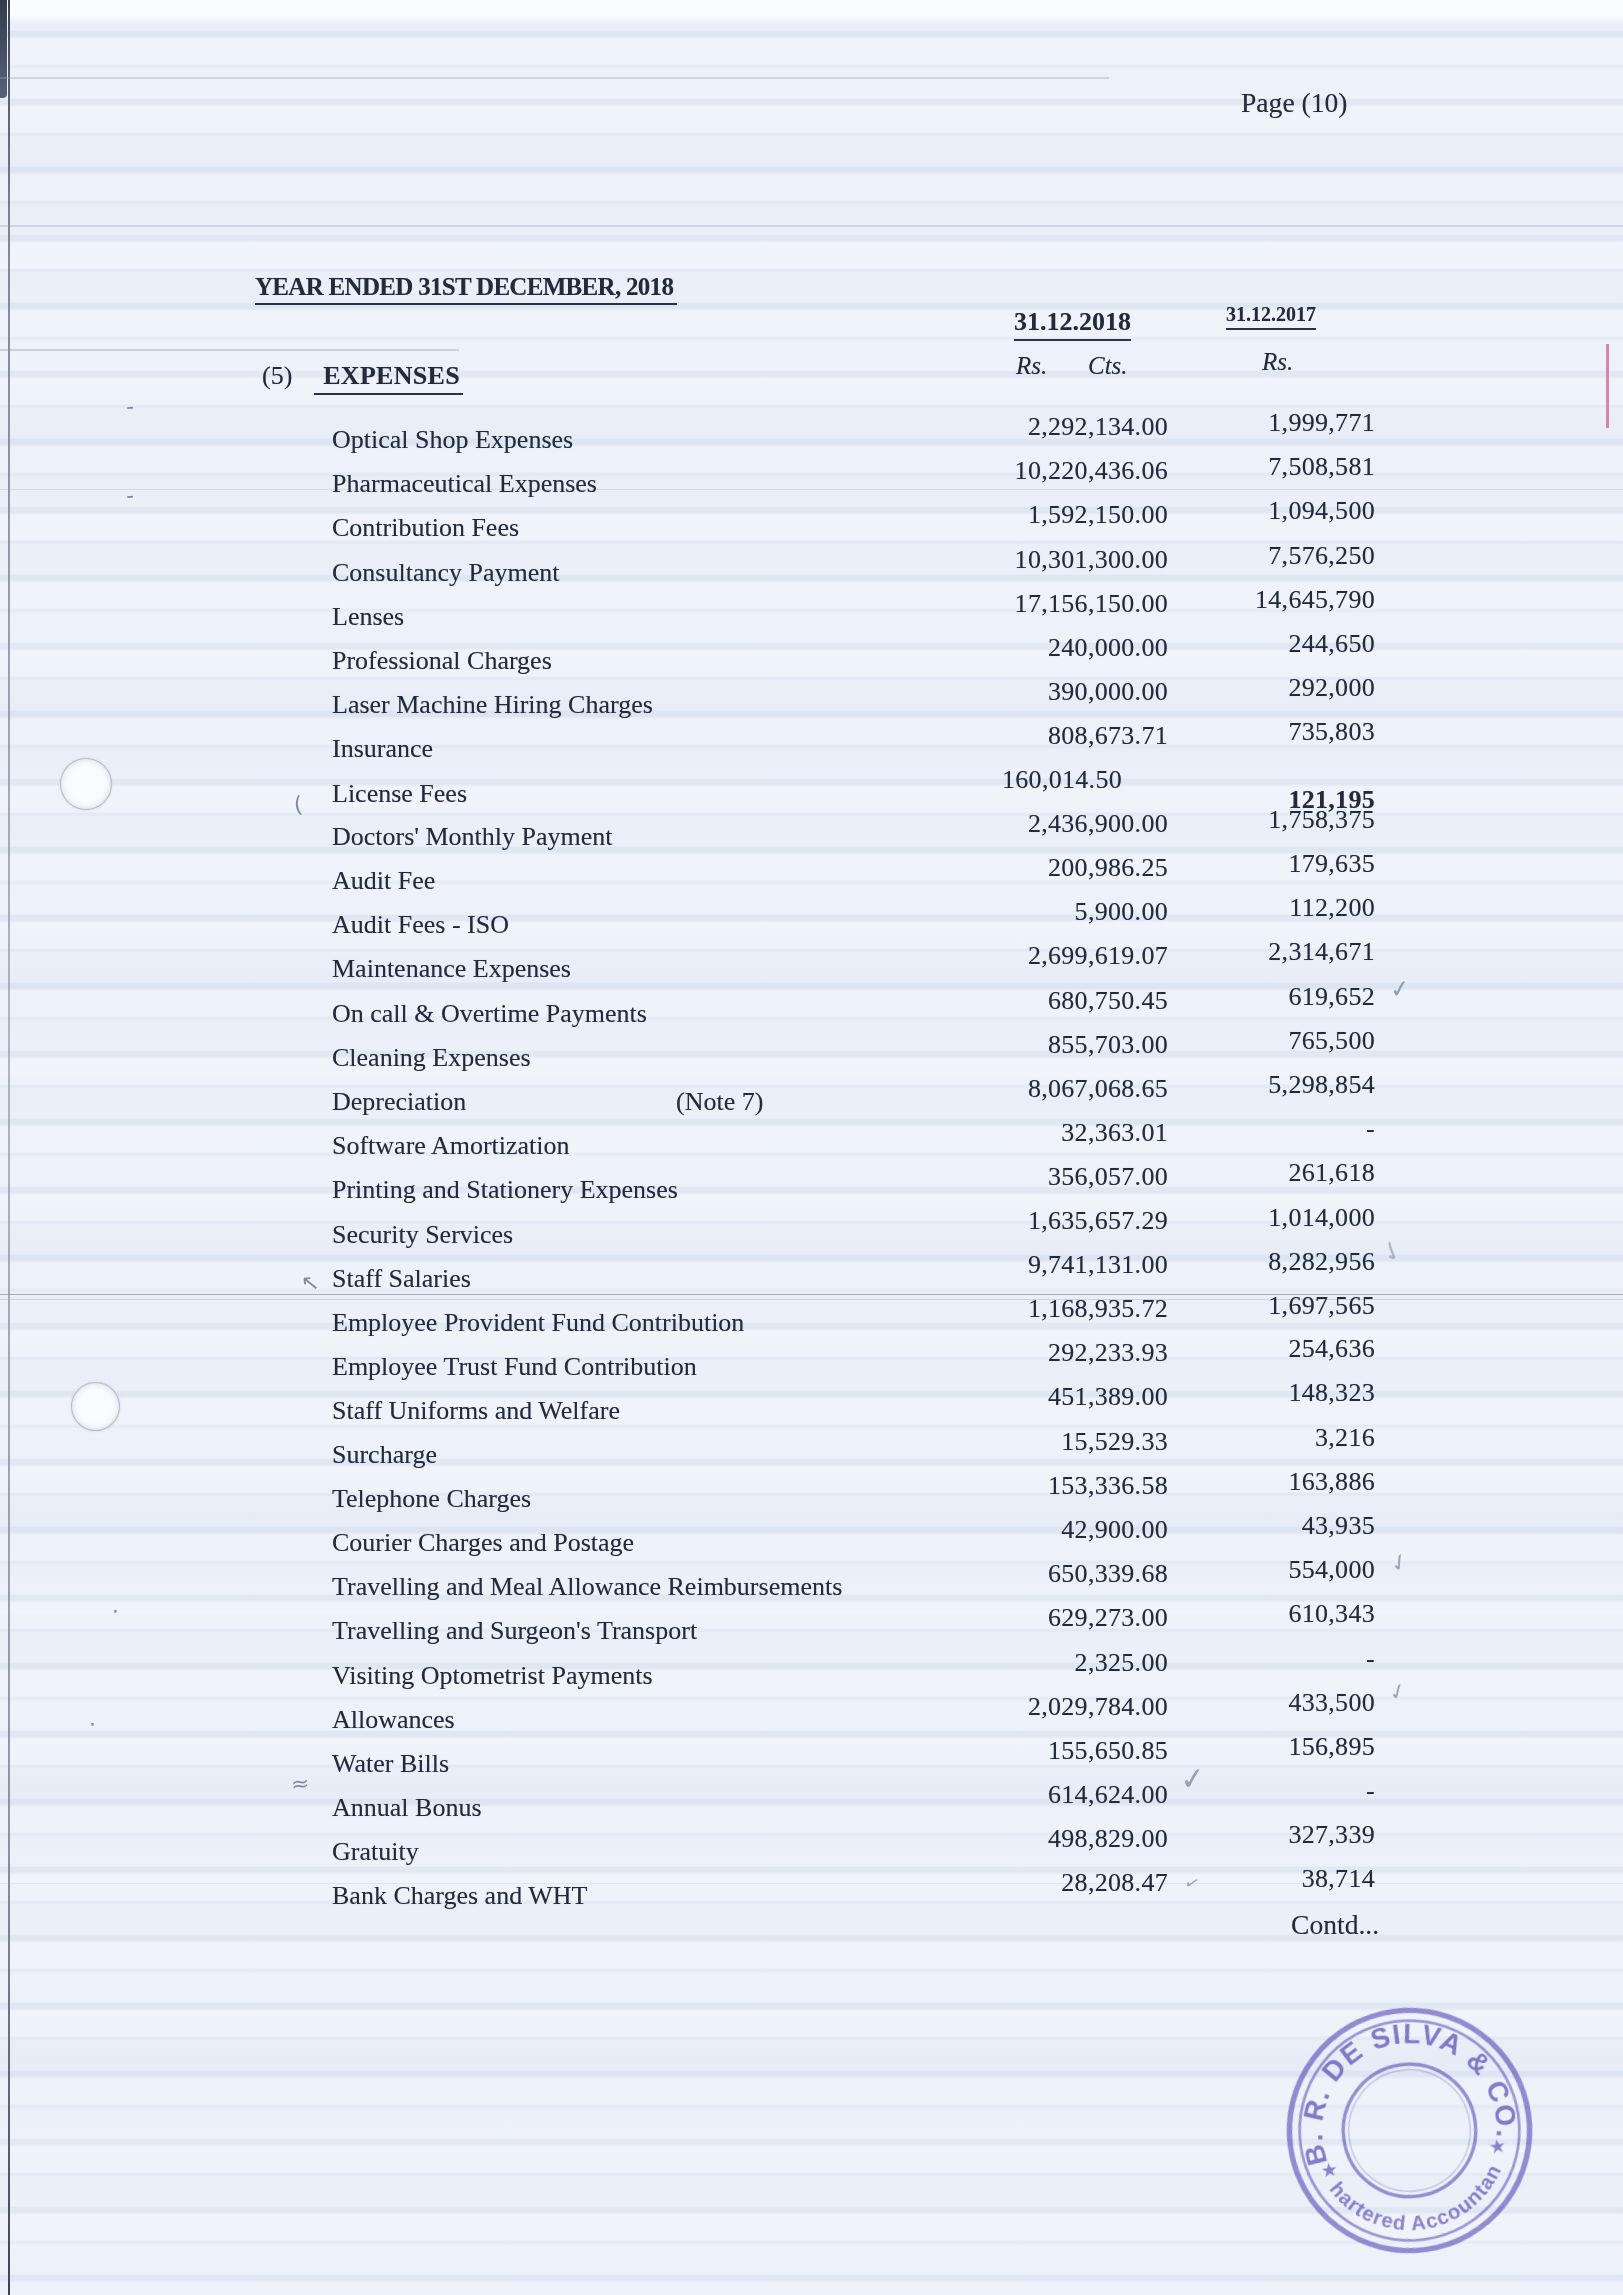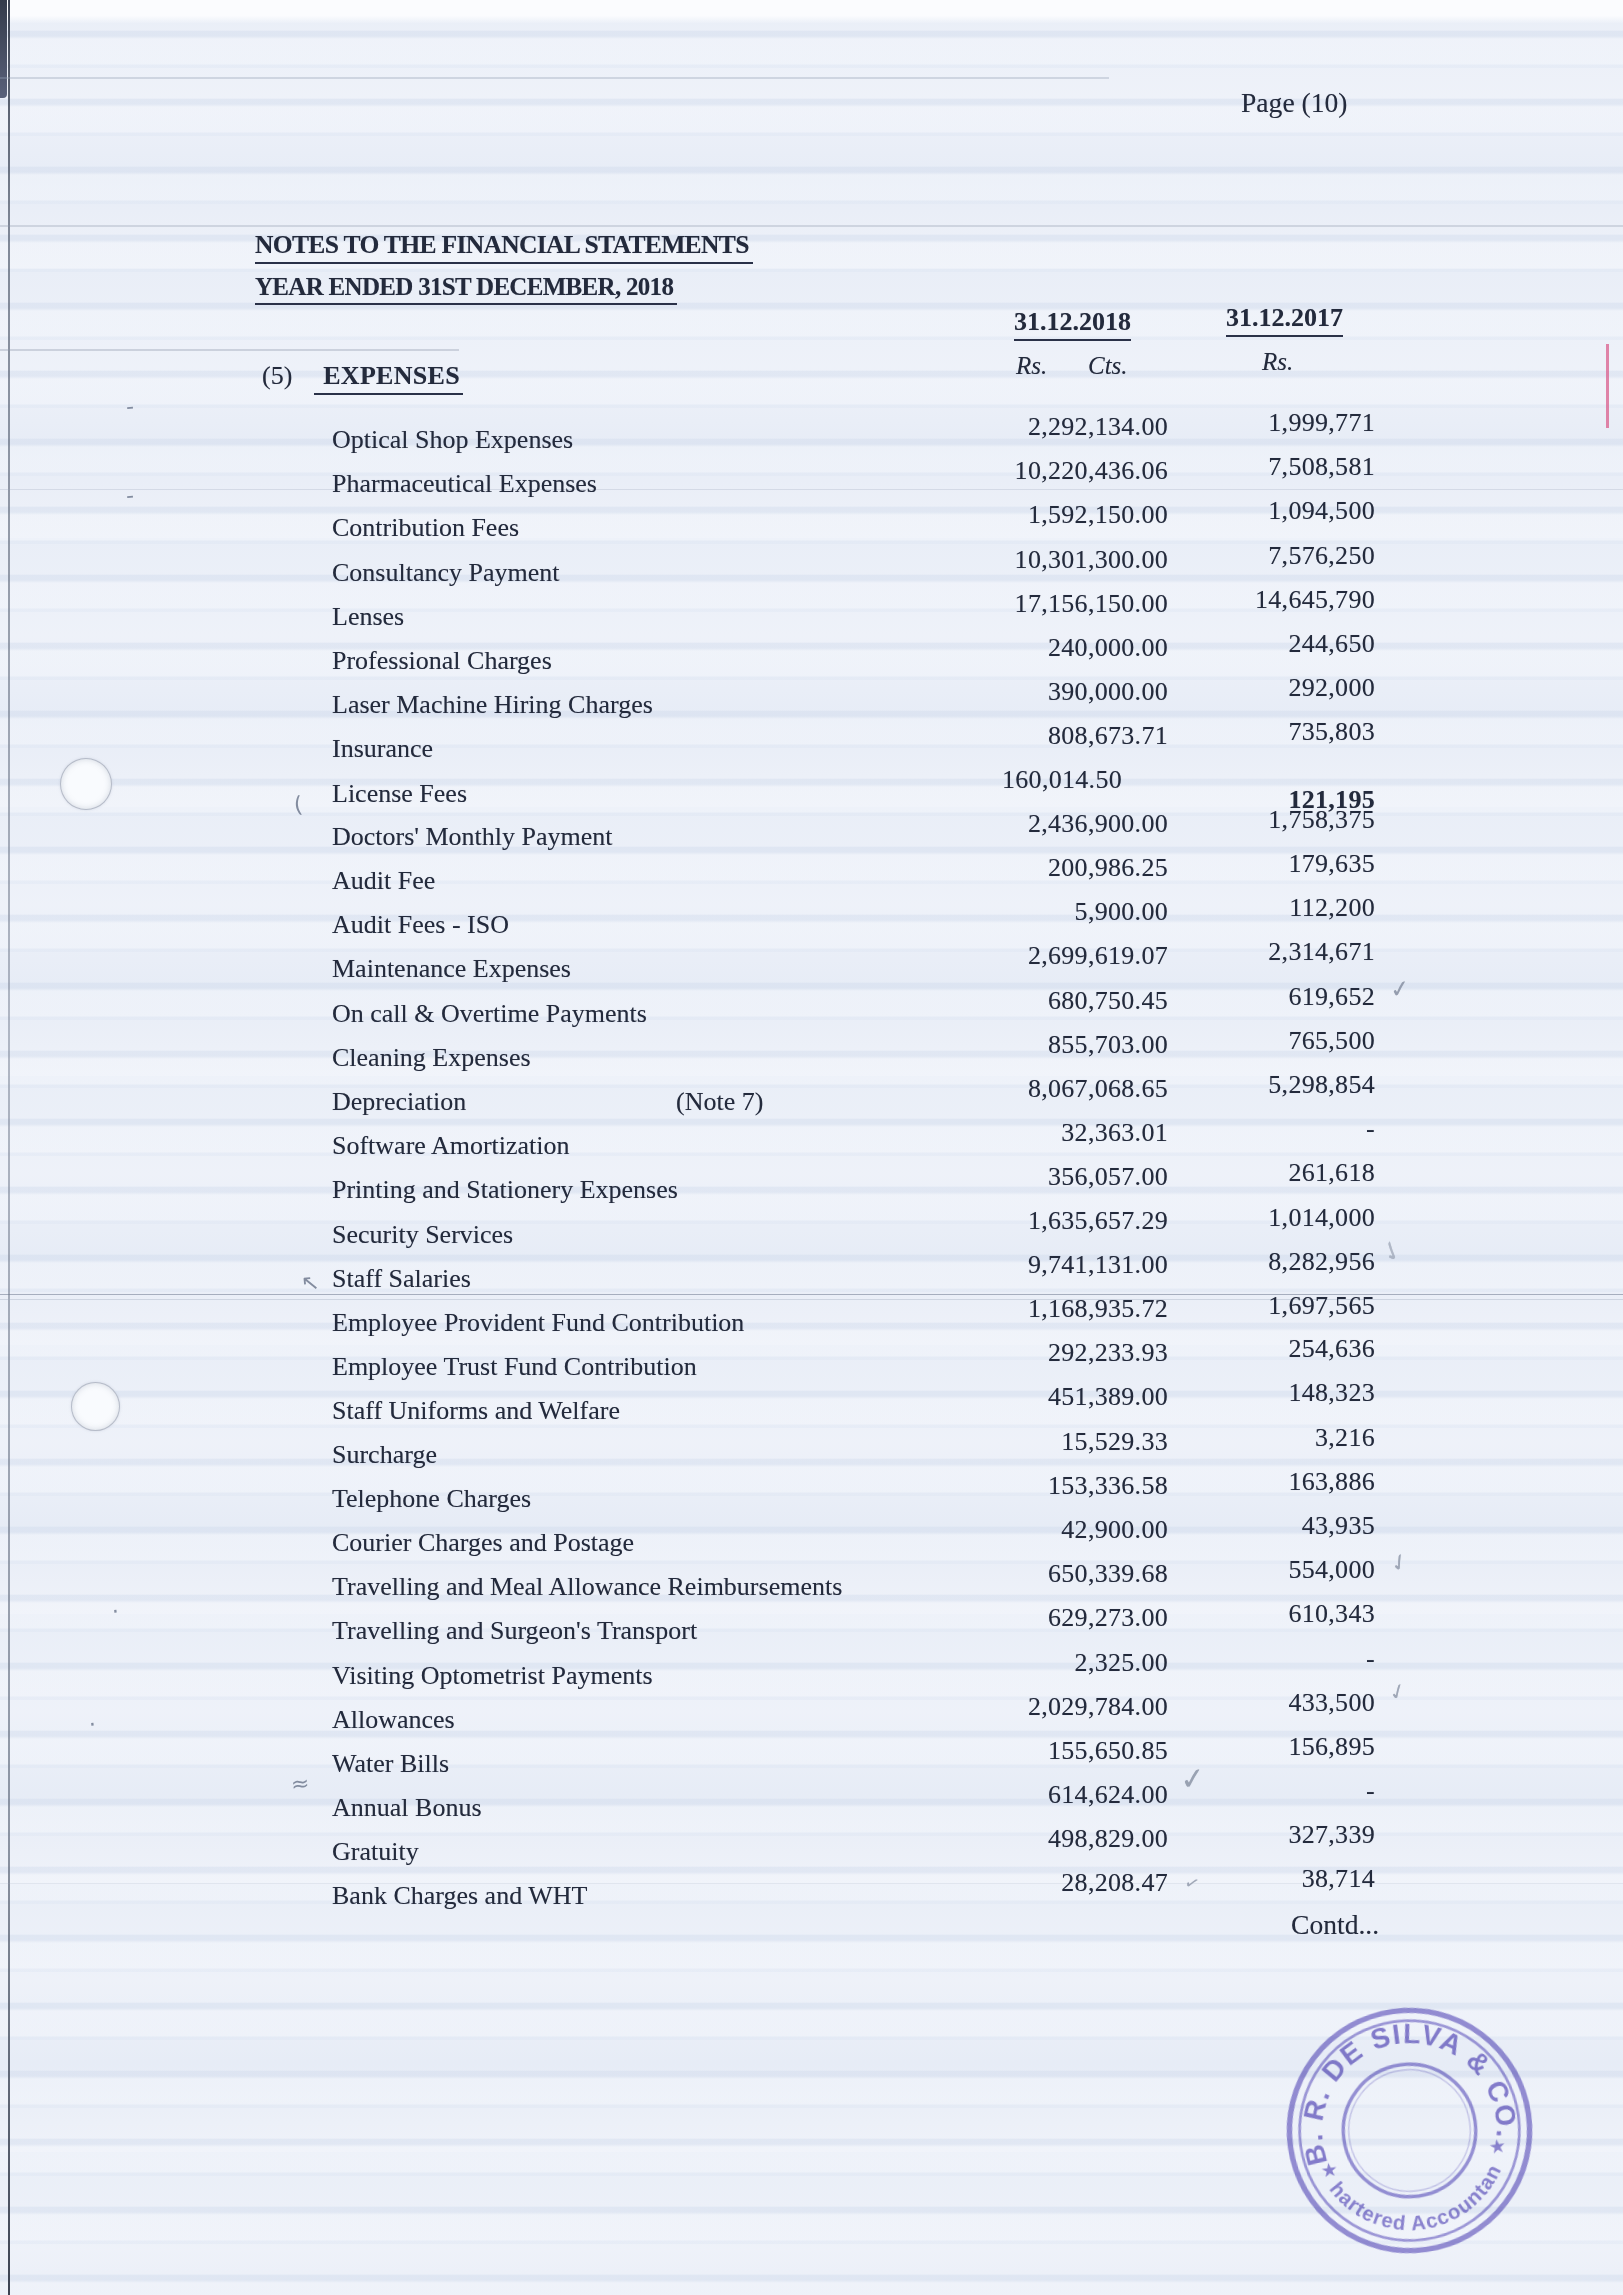--- a/index.html
+++ b/index.html
@@ -58,32 +58,29 @@
   <div class="scan" style="top:489px;width:1623px;height:1.3px;background:rgba(150,160,180,.26);"></div>
   <div class="scan" style="top:1294px;width:1623px;height:1.3px;background:rgba(110,120,142,.55);"></div>
   <div class="scan" style="top:1299px;width:1623px;height:1.3px;background:rgba(160,170,190,.38);"></div>
   <div class="scan" style="top:1883px;width:1623px;height:1.3px;background:rgba(160,170,190,.18);"></div>
   <div class="hole" style="left:60px;top:758px;width:50px;height:50px;"></div>
   <div class="hole" style="left:71px;top:1382px;width:47px;height:47px;"></div>
 
   <div class="txt" style="left:1241px;top:87px;font-size:27.6px;">Page  (10)</div>
 
 
-  <div class="txt b" style="left:255px;top:230px;font-size:25.6px;letter-spacing:-0.7px;">
-    <span class="u" style="padding-right:3.9px;">NOTES TO THE FINANCIAL STATEMENTS</span>
-  </div>
 
   <div class="txt b" style="left:255px;top:273px;font-size:25px;letter-spacing:-0.7px;">
     <span class="u" style="padding-right:3.9px;">YEAR ENDED 31ST DECEMBER, 2018</span>
   </div>
 
   <div class="txt b" style="left:1014px;top:307px;font-size:26px;">
     <span class="u">31.12.2018</span>
   </div>
-  <div class="txt b" style="left:1226px;top:303px;font-size:26px;">
+  <div class="txt b" style="left:1226px;top:303px;font-size:20px;">
     <span class="u">31.12.2017</span>
   </div>
   <div class="txt i" style="left:1016px;top:352px;font-size:25px;">Rs.</div>
   <div class="txt i" style="left:1088px;top:352px;font-size:25px;">Cts.</div>
   <div class="txt i" style="left:1262px;top:348px;font-size:25px;">Rs.</div>
 
   <div class="txt" style="left:262px;top:361px;font-size:26px;">(5)</div>
   <div class="txt b" style="left:314px;top:361px;font-size:26px;letter-spacing:0.3px;">
     <span class="u" style="padding-left:9.2px;padding-right:2.6px;">EXPENSES</span>
   </div>

